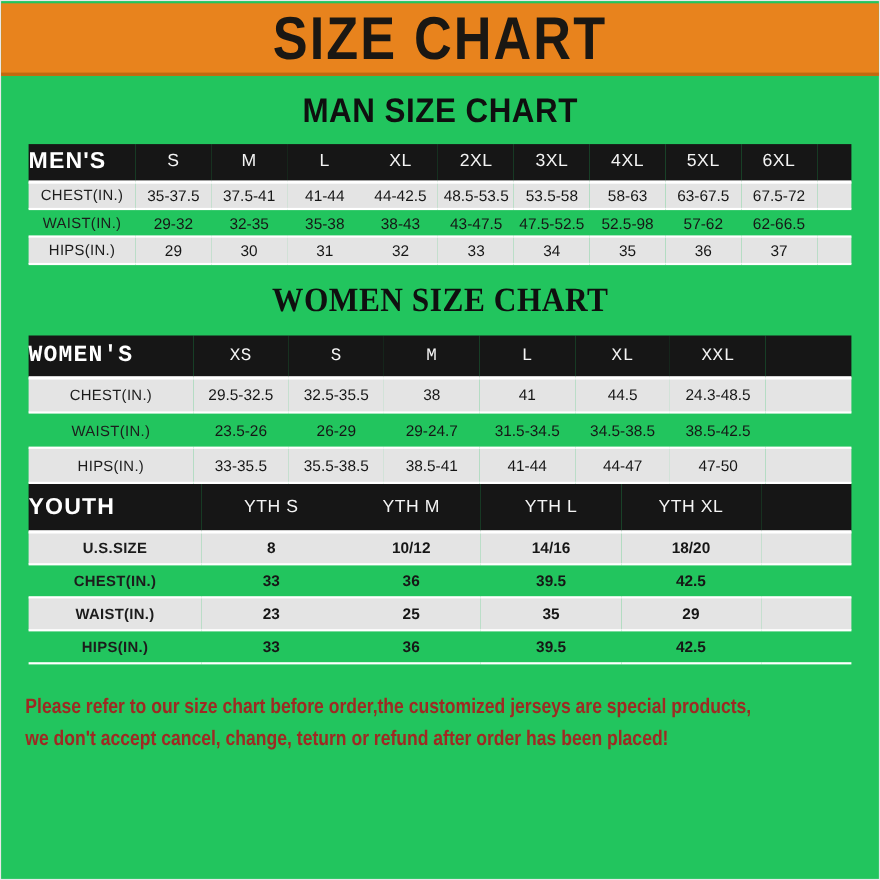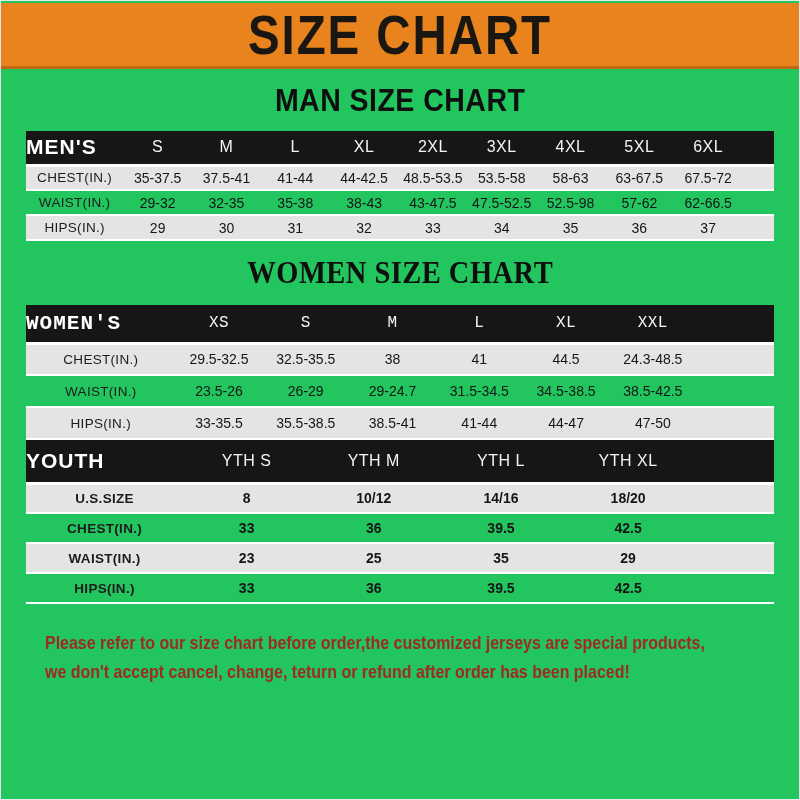--- a/index.html
+++ b/index.html
@@ -34,21 +34,21 @@
   tbody tr:nth-child(odd) td { background:var(--row-alt,#e4e4e4); }
   tbody td { text-align:center; font-size:14px; color:#161616;
              border-bottom:2px solid #fff; vertical-align:middle; white-space:nowrap; }
   tbody td.rlabel { font-size:13.5px; letter-spacing:.3px; color:#1c1c1c; }
 
   .men   thead th { height:34px; }  .men   tbody td { height:25px; }
   .women thead th { height:38px;font-family:Liberation Mono, monospace; }  .women tbody td { height:32px; }
   .youth thead th { height:43px; }  .youth tbody td { height:30px;font-weight:bold; }
 
   
-  .note { margin-top:24px; padding-left:44px; }
+  .note { margin-top:24px; padding-left:22px; }
   .note-line { white-space:nowrap; font-size:19px; font-weight:bold;
                color:var(--note-color,#9e2a23); line-height:29px;
                transform:scaleX(0.84); transform-origin:left center; }
 </style>
 </head>
 <body>
 
 <div class="page">
 
   <header class="banner">

